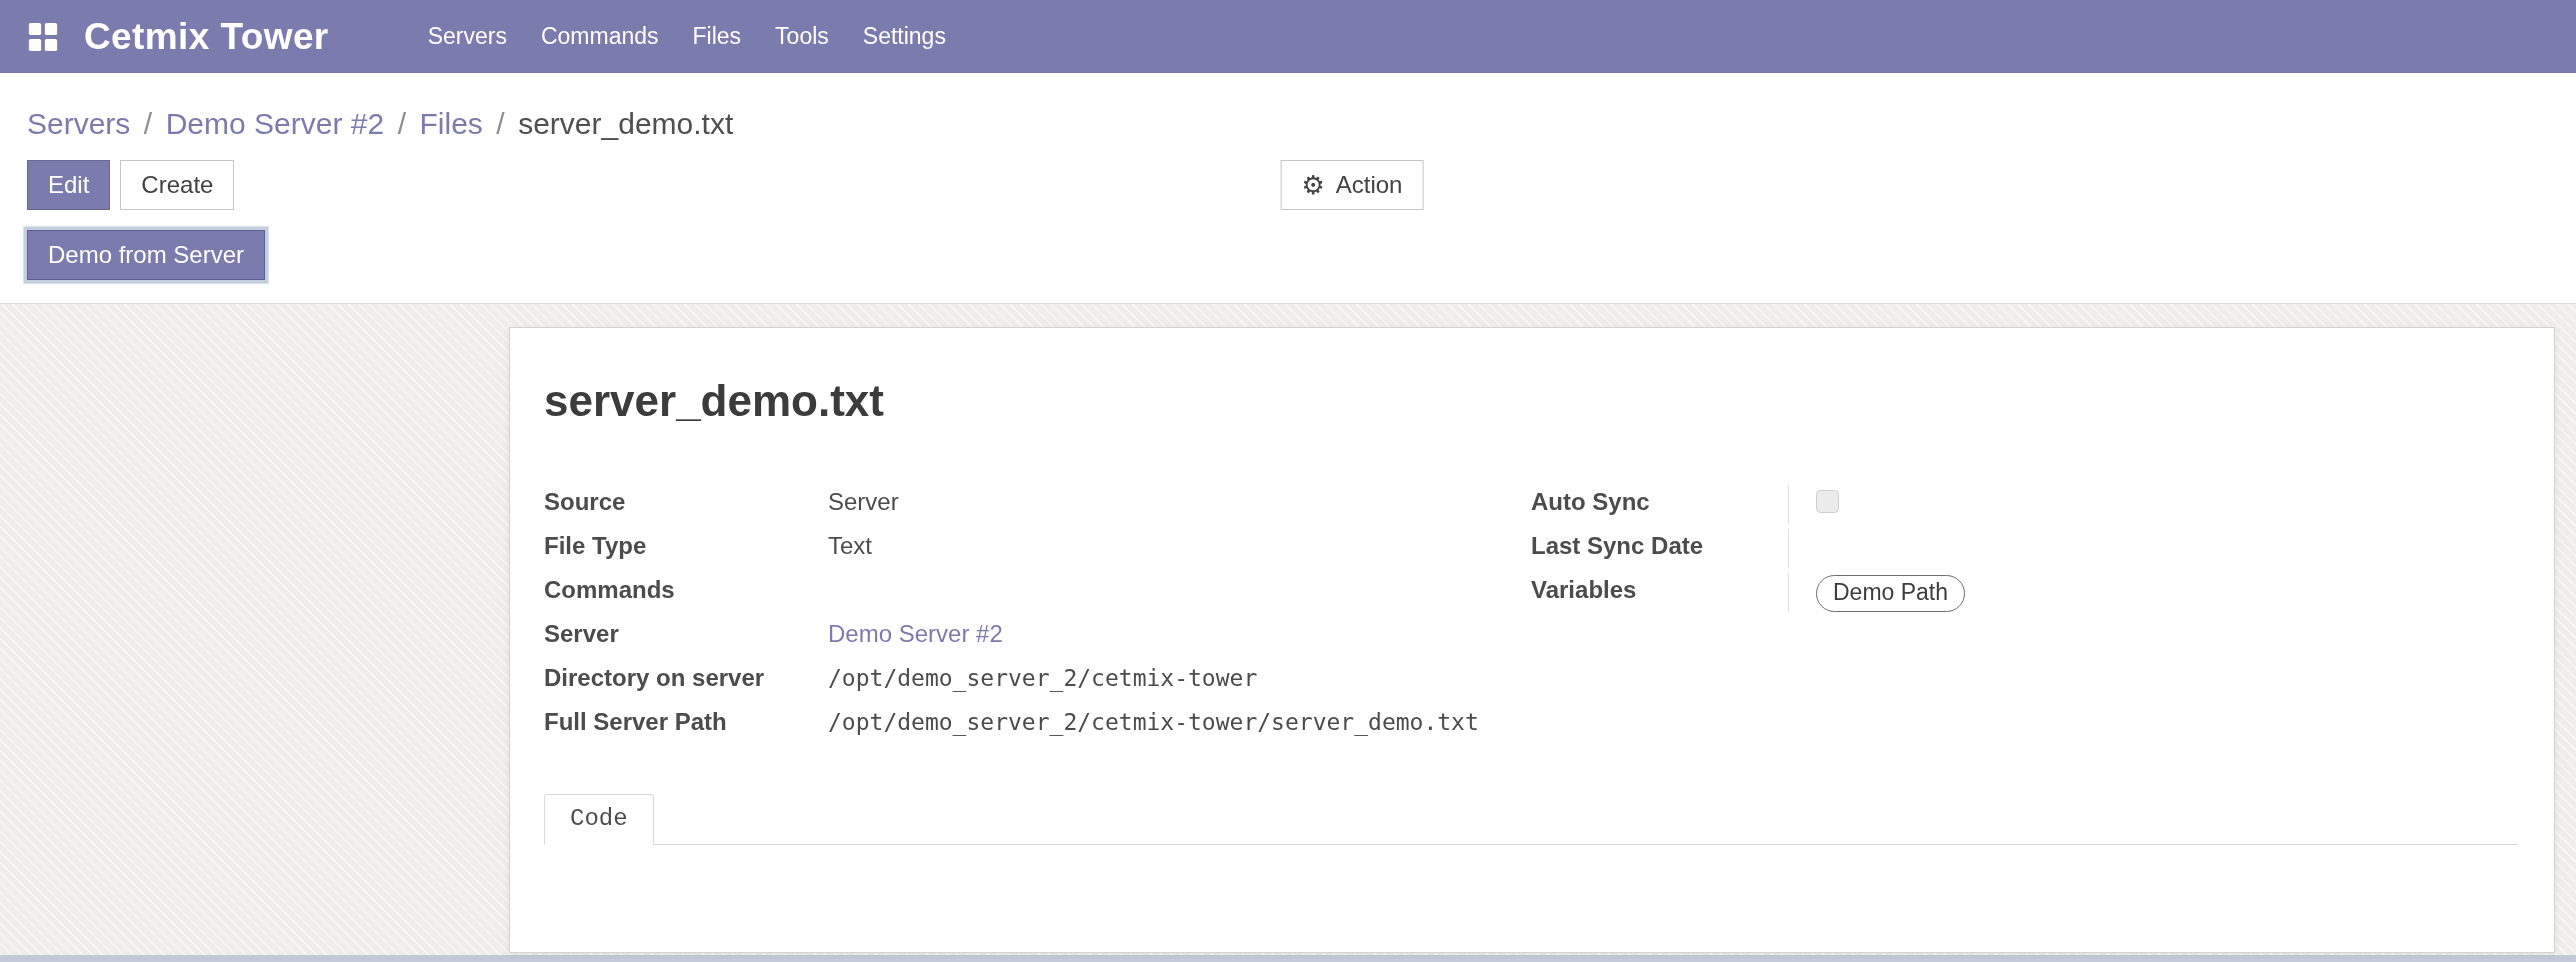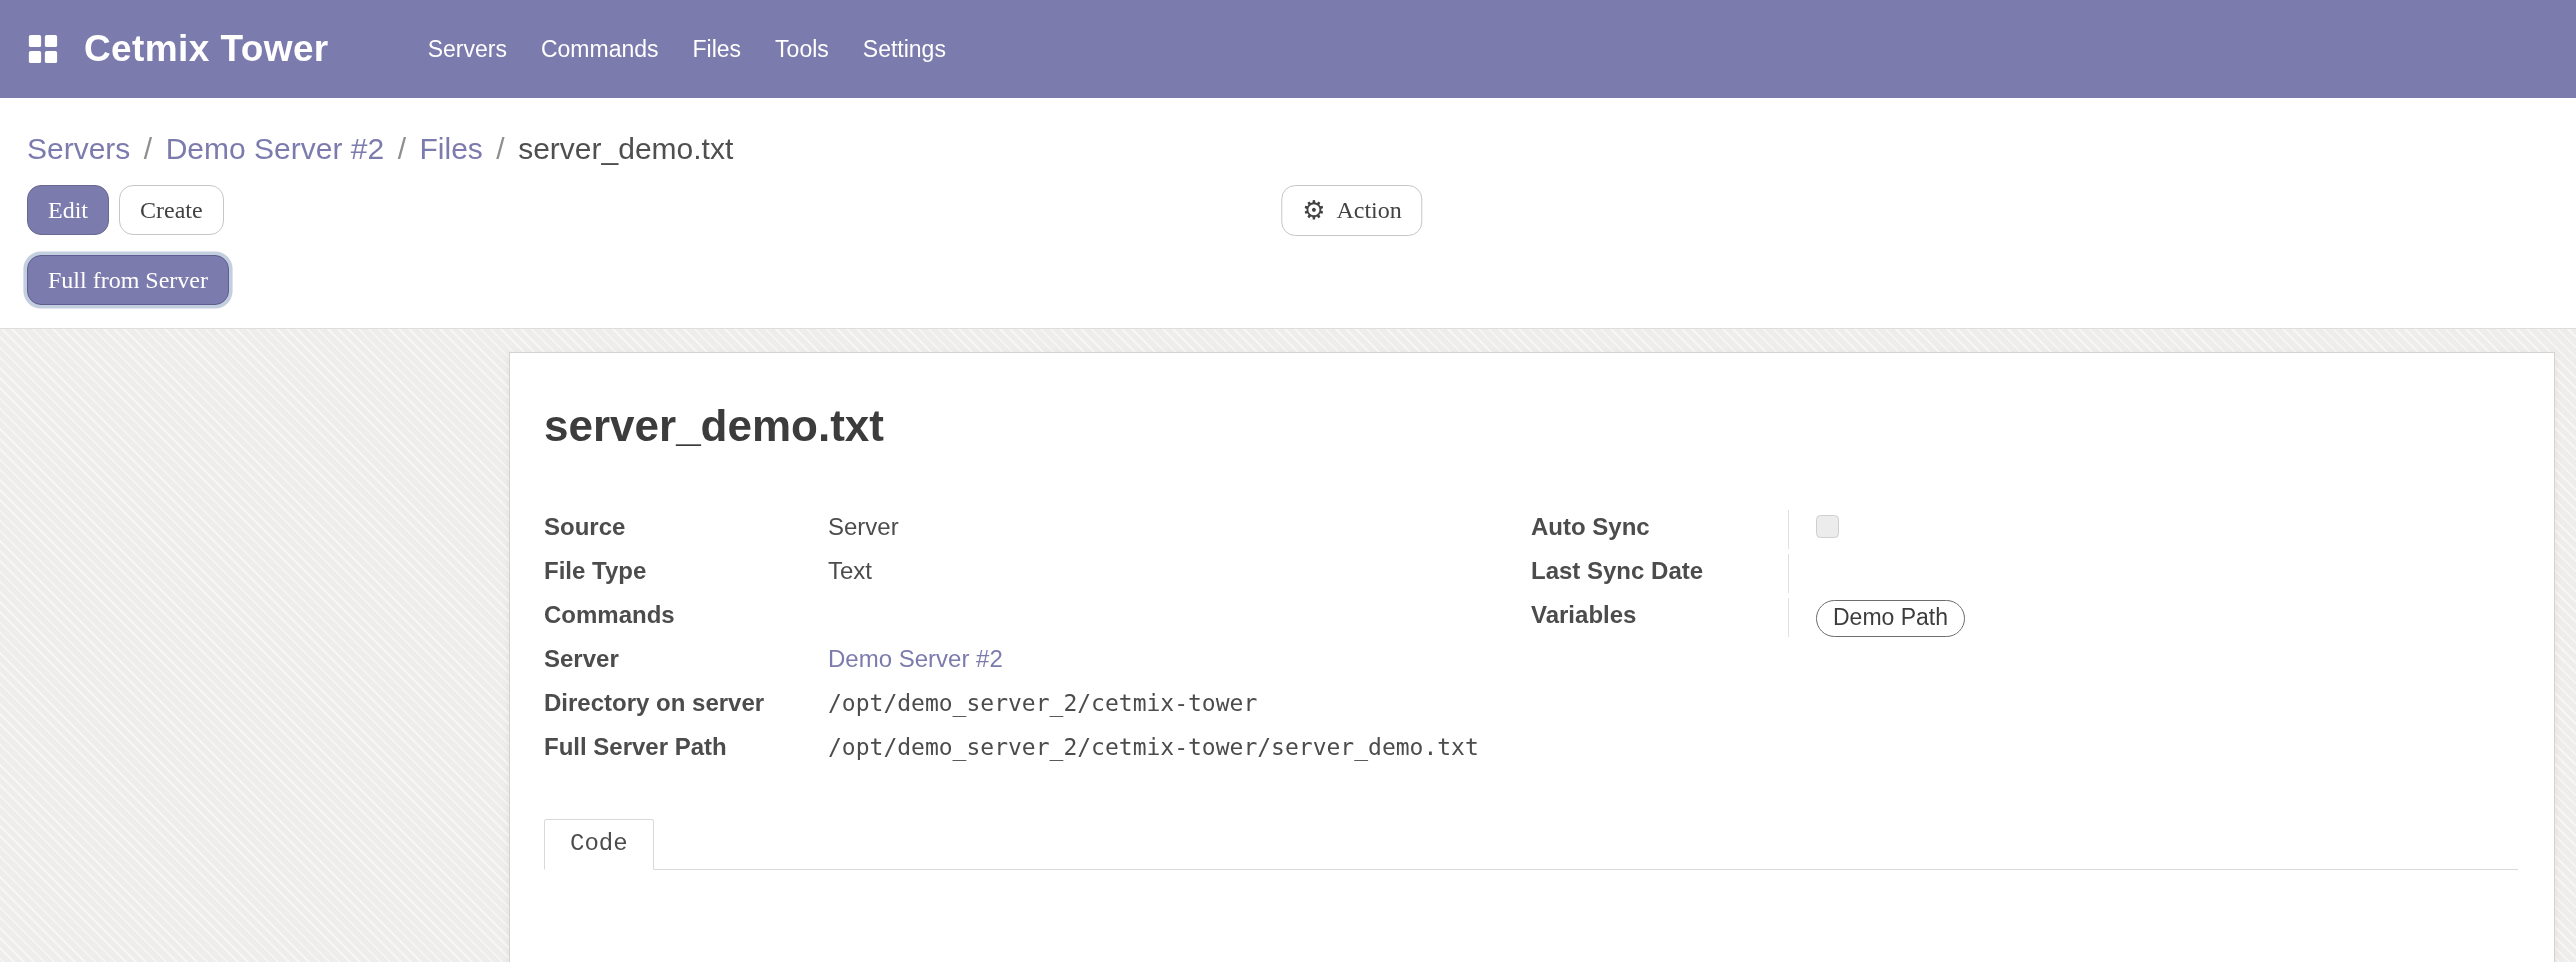--- a/index.html
+++ b/index.html
@@ -1,37 +1,37 @@
 <!DOCTYPE html>
 <html style="--accent: #7c7bad; --topbar-bg: #7c7bad; --content-bg: #efedeb; --sheet-bg: #ffffff;font-size:14.4px"><head>
 <meta charset="utf-8">
 <style>
   * { margin:0; padding:0; box-sizing:border-box; }
   html,body { width:2576px; height:962px; overflow:hidden; }
   body { font-family:"Liberation Sans", sans-serif; background:#ffffff; color:#4c4c4c; }
 
   
-  .topbar { height:98px; background:var(--topbar-bg,#7c7bad); display:flex; align-items:center; padding:0 27px; color:#fff; }
+  .topbar { height:73px; background:var(--topbar-bg,#7c7bad); display:flex; align-items:center; padding:0 27px; color:#fff; }
   .apps-icon { width:32px; height:32px; margin-right:25px; cursor:pointer; flex:0 0 auto; display:flex; align-items:center; }
   .apps-icon svg rect { fill:#ffffff; }
   .brand { font-size:37px; font-weight:bold; letter-spacing:0.4px; margin-right:99px; cursor:pointer; white-space:nowrap; }
   .top-menu { display:flex; align-items:center; height:100%; margin-left:-17px; }
   .top-menu-item { color:#ffffff; font-size:23px; padding:0 17px; height:100%; display:flex; align-items:center; cursor:pointer; text-decoration:none; white-space:nowrap; }
 
   
   .control-panel { background:#ffffff; }
   .breadcrumb-row { padding:18px 27px 5.4px; line-height:36px; }
   .breadcrumb { font-size:30px;margin-top:15px; }
   .crumb-link { color:var(--accent,#7c7bad); text-decoration:none; cursor:pointer; }
   .crumb-sep { color:#8f8f8f; margin:0 13.5px; }
   .crumb-current { color:#4f4f4f; }
 
   .cp-row { position:relative; padding:12.6px 27px 0; height:63px; }
   .left-buttons { display:flex; gap:10px; }
-  .btn { font-family:Liberation Serif, serif; font-size:24px; line-height:32px; padding:8px 20px; border-radius:14px;
+  .btn { font-family:Liberation Sans, sans-serif; font-size:24px; line-height:32px; padding:8px 20px; border-radius:0;
          border:0.9px solid #c6c6c6; background:#ffffff; color:#424242; cursor:pointer; white-space:nowrap; }
   .btn.primary { background:var(--accent,#7c7bad); border-color:#69688f; color:#ffffff; }
   .btn.focused { outline:none; border-color:#5f5e92; box-shadow:0 0 0 3.6px rgba(146,166,196,.55); }
   .center-buttons { position:absolute; left:1352px; top:12.6px; transform:translateX(-50%); }
   .gear { font-size:26px; margin-right:10.8px; vertical-align:-0.9px; }
 
   .header-row { padding:20px 27px 23px; }
 
   
   .content { position:relative; height:652px; background:var(--content-bg,#efedeb); border-top:0.9px solid #dfddda;
@@ -89,21 +89,21 @@
   <div class="cp-row">
     <div class="left-buttons">
       <button class="btn primary">Edit</button>
       <button class="btn">Create</button>
     </div>
     <div class="center-buttons">
       <button class="btn"><span class="gear">⚙</span><span>Action</span></button>
     </div>
   </div>
 
-  <div class="header-row" id="header-buttons"><button class="btn primary focused">Full from Server</button></div>
+  <div class="header-row" id="header-buttons"><button class="btn primary focused">Demo from Server</button></div>
 </section>
 
 <section class="content">
   <div class="sheet">
     <h1 class="sheet-title">server_demo.txt</h1>
 
     <div class="groups">
       <div class="group left" id="left-group">
           <div class="field-row">
             <div class="field-label">Source</div>

